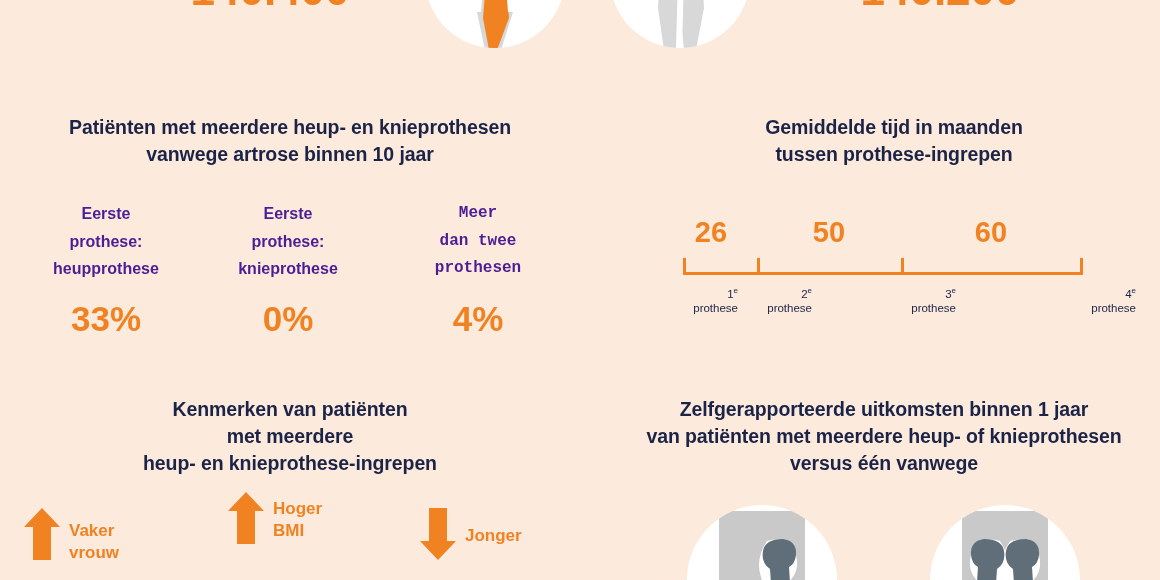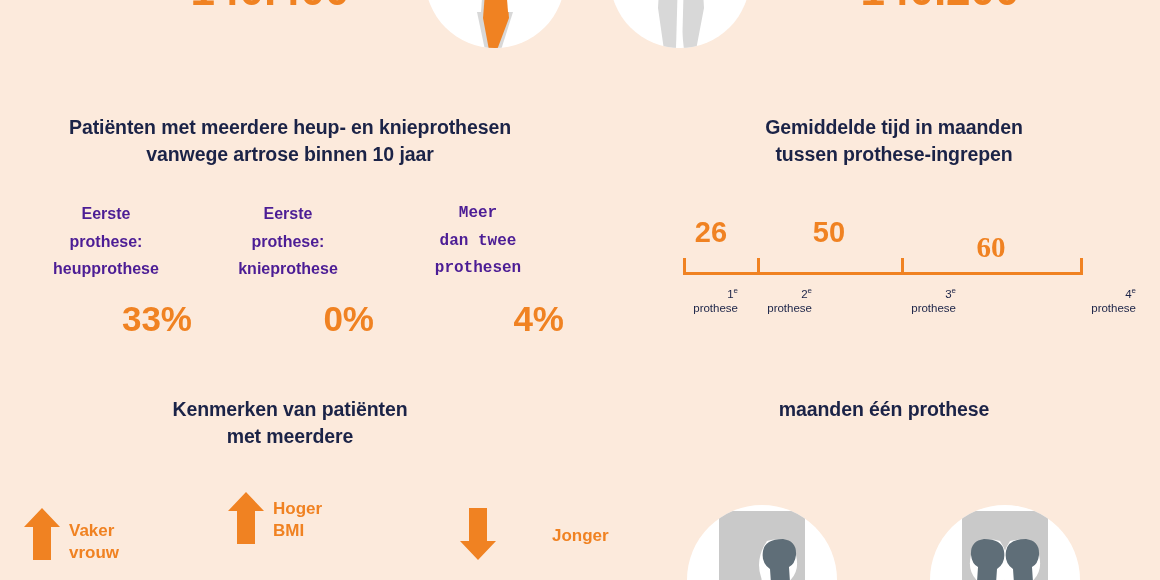--- a/index.html
+++ b/index.html
@@ -35,21 +35,21 @@
     line-height: 27.5px;
     color: #4c1d95;
     text-align: center;
   }
 
   .big-pct {
     font-weight: bold;
     font-size: 35px;
     line-height: 38px;
     color: #f08222;
-    text-align: right;
+    text-align: center;
   }
 
   
   .top-number {
     font-weight: bold;
     font-size: 44px;
     line-height: 44px;
     color: #f08222;
     text-align: center;
     white-space: nowrap;
@@ -166,21 +166,21 @@
 
     <div class="tl-axis" style="left:683px; top:272px; width:400px;"></div>
 
     <div class="tl-tick" style="left:683px; top:258px; height:17px;"></div>
     <div class="tl-tick" style="left:757px; top:258px; height:17px;"></div>
     <div class="tl-tick" style="left:901px; top:258px; height:17px;"></div>
     <div class="tl-tick" style="left:1080px; top:258px; height:17px;"></div>
 
     <div class="tl-number" style="left:660px; top:217px; width:102px;">26</div>
     <div class="tl-number" style="left:778px; top:217px; width:102px;">50</div>
-    <div class="tl-number" style="left:940px; top:232px; width:102px;font-family:Liberation Serif, serif;">60</div>
+    <div class="tl-number" style="left:940px; top:217px; width:102px;">60</div>
 
     <div class="tl-caption" style="left:628px; top:284px;">
       <div><span>1</span><sup>e</sup></div>
       <div>prothese</div>
     </div>
 
     <div class="tl-caption" style="left:702px; top:284px;">
       <div><span>2</span><sup>e</sup></div>
       <div>prothese</div>
     </div>
@@ -192,20 +192,21 @@
 
     <div class="tl-caption" style="left:1026px; top:284px;">
       <div><span>4</span><sup>e</sup></div>
       <div>prothese</div>
     </div>
   </div>
 
   <div class="abs headline" style="left:20px; top:396px; width:540px;">
     <div>Kenmerken van patiënten</div>
     <div>met meerdere</div>
+    <div>heup- en knieprothese-ingrepen</div>
   </div>
 
   <div class="arrow-row" style="left:24px; top:508px;align-items:flex-end;">
     <span class="arrow-glyph">
       <svg width="36" height="52" viewBox="0 0 36 52" aria-hidden="true">
         <polygon points="18,0 36,19 27,19 27,52 9,52 9,19 0,19" fill="#f08222"></polygon>
       </svg>
     </span>
     <span class="arrow-label">Vaker
 vrouw</span>
@@ -214,31 +215,33 @@
   <div class="arrow-row" style="left:228px; top:492px;">
     <span class="arrow-glyph">
       <svg width="36" height="52" viewBox="0 0 36 52" aria-hidden="true">
         <polygon points="18,0 36,19 27,19 27,52 9,52 9,19 0,19" fill="#f08222"></polygon>
       </svg>
     </span>
     <span class="arrow-label">Hoger
 BMI</span>
   </div>
 
-  <div class="arrow-row" style="left:460px; top:508px;gap:47px;">
+  <div class="arrow-row" style="left:420px; top:508px;">
     <span class="arrow-glyph">
       <svg width="36" height="52" viewBox="0 0 36 52" aria-hidden="true">
         <polygon points="9,0 27,0 27,33 36,33 18,52 0,33 9,33" fill="#f08222"></polygon>
       </svg>
     </span>
     <span class="arrow-label">Jonger</span>
   </div>
 
   <div class="abs headline" style="left:610px; top:396px; width:548px;">
-    <div>maanden één prothese</div>
+    <div>Zelfgerapporteerde uitkomsten binnen 1 jaar</div>
+    <div>van patiënten met meerdere heup- of knieprothesen</div>
+    <div>versus één vanwege</div>
   </div>
 
   <div class="abs circle-icon" style="left:687px; top:505px; width:150px; height:150px;">
     <svg viewBox="0 0 150 150" width="150" height="150" aria-hidden="true">
 
       <path d="M32 6 L118 6 L118 86 L96 150 L54 150 L32 86 Z" fill="#c9c9c9"></path>
 
       <path d="M75 72 L88 150 L62 150 Z" fill="#ffffff"></path>
 
       <path d="M80 36 q24 -6 29 14 q5 20 -12 30 q-17 10 -23 -8 q-6 -18 6 -36 Z" fill="#ffffff"></path>

